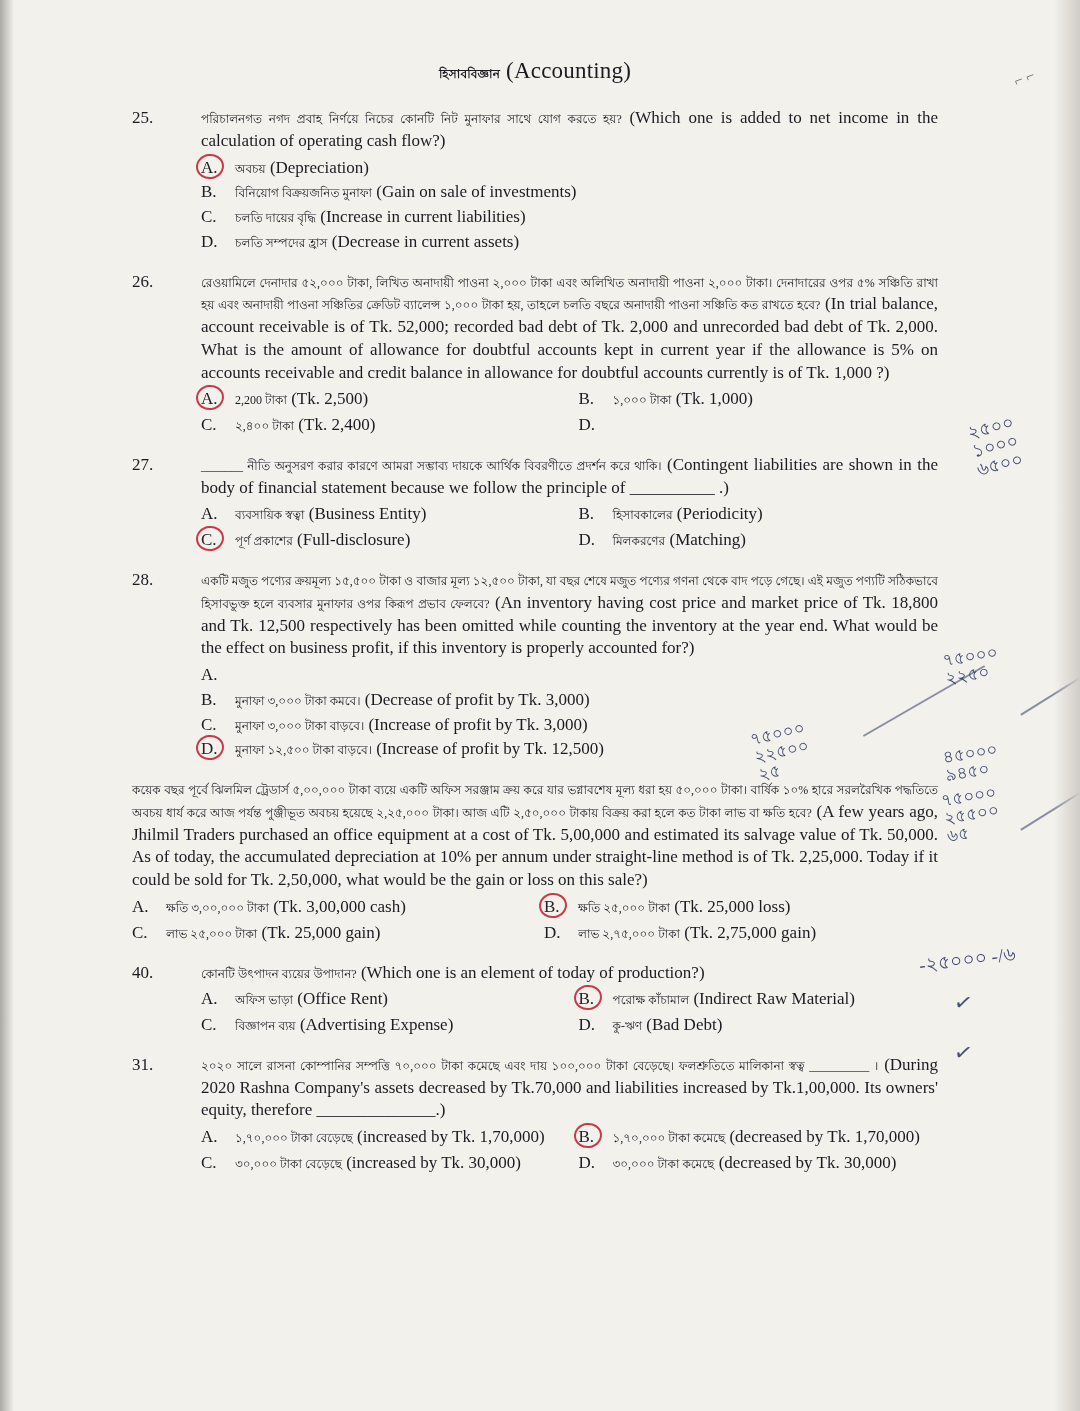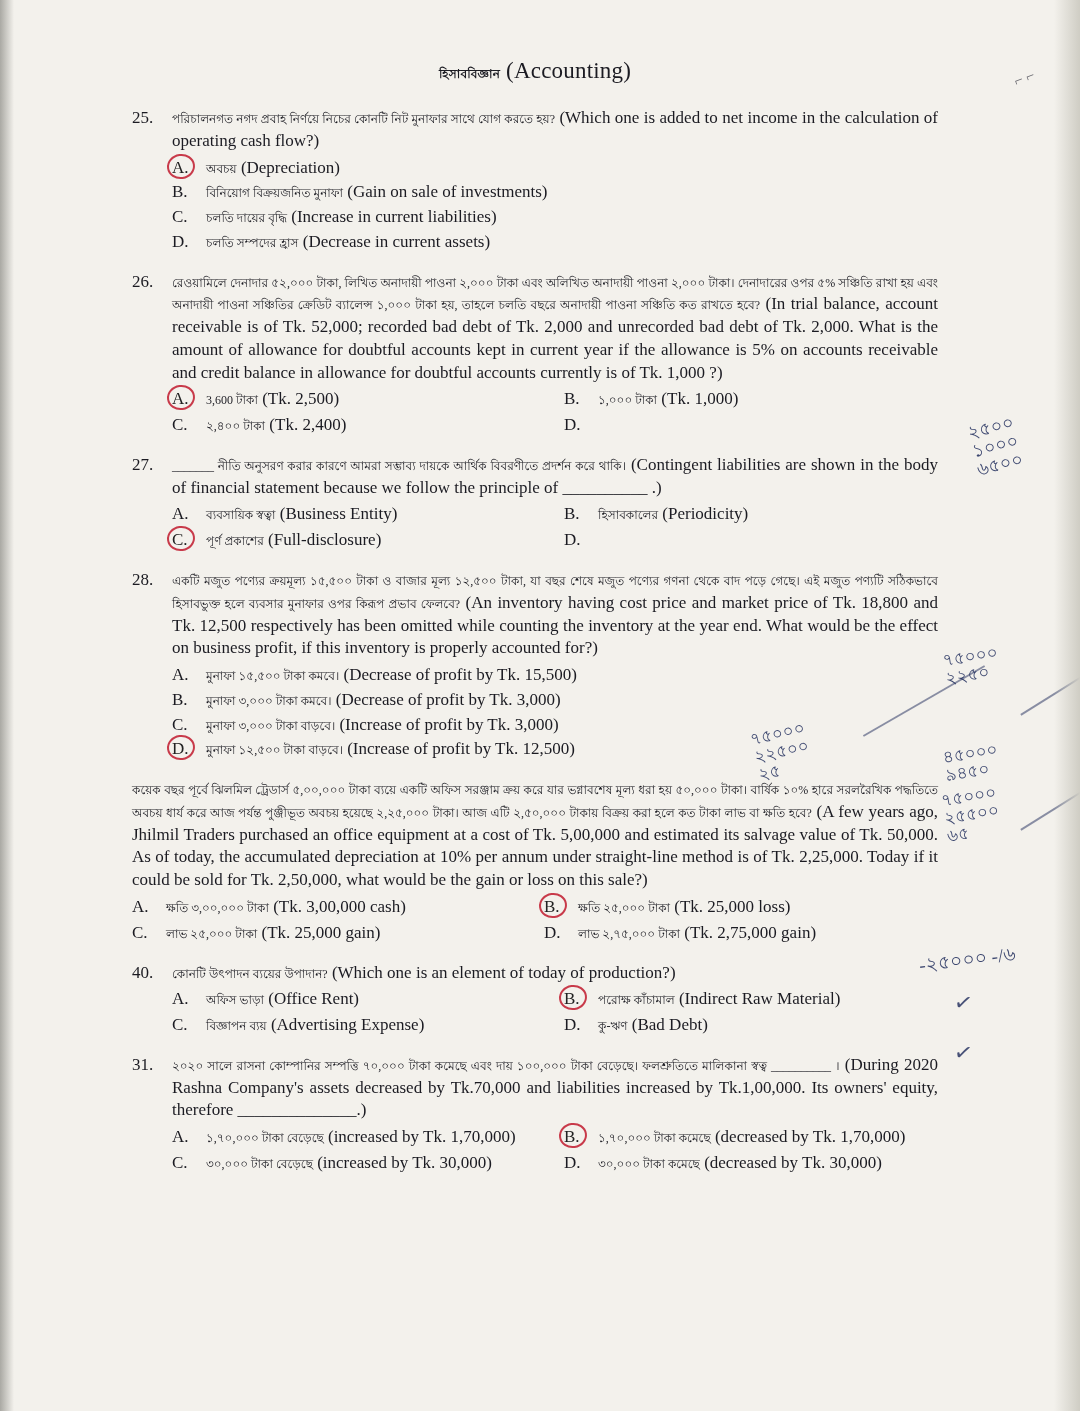--- a/index.html
+++ b/index.html
@@ -50,20 +50,21 @@
 
   .content {
     margin: 22px 118px 0 118px;
     position: relative;
   }
 
   .q {
     display: flex;
     margin-bottom: 16px;
     line-height: 1.34;
+    gap: 29px;
   }
   .q-num {
     width: 40px;
     flex: 0 0 40px;
     font-size: 17px;
   }
   .q-body { flex: 1 1 auto; }
   .q-text {
     font-size: 17px;
     text-align: justify;
@@ -182,21 +183,21 @@
         <div class="q-num">26.</div>
         <div class="q-body">
           <div class="q-text">
             <span class="bn">রেওয়ামিলে দেনাদার ৫২,০০০ টাকা, লিখিত অনাদায়ী পাওনা ২,০০০ টাকা এবং অলিখিত অনাদায়ী পাওনা ২,০০০ টাকা। দেনাদারের ওপর ৫% সঞ্চিতি রাখা হয় এবং অনাদায়ী পাওনা সঞ্চিতির ক্রেডিট ব্যালেন্স ১,০০০ টাকা হয়, তাহলে চলতি বছরে অনাদায়ী পাওনা সঞ্চিতি কত রাখতে হবে?</span>
             <span>(In trial balance, account receivable is of Tk. 52,000; recorded bad debt of Tk. 2,000 and unrecorded bad debt of Tk. 2,000. What is the amount of allowance for doubtful accounts kept in current year if the allowance is 5% on accounts receivable and credit balance in allowance for doubtful accounts currently is of Tk. 1,000 ?)</span>
           </div>
           <div class="opts grid2">
             <div class="opt circled">
               <span class="lbl">A.</span>
               <span class="txt">
-                <span class="bn">3,600 টাকা</span>
+                <span class="bn">2,200 টাকা</span>
                 <span>(Tk. 2,500)</span>
               </span>
             </div>
             <div class="opt">
               <span class="lbl">B.</span>
               <span class="txt">
                 <span class="bn">১,০০০ টাকা</span>
                 <span>(Tk. 1,000)</span>
               </span>
             </div>
@@ -238,39 +239,39 @@
             </div>
             <div class="opt circled">
               <span class="lbl">C.</span>
               <span class="txt">
                 <span class="bn">পূর্ণ প্রকাশের</span>
                 <span>(Full-disclosure)</span>
               </span>
             </div>
             <div class="opt">
               <span class="lbl">D.</span>
+              <span class="txt">
+                <span class="bn">মিলকরণের</span>
+                <span>(Matching)</span>
+              </span>
             </div>
           </div>
         </div>
       </div>
 
       <div class="q">
         <div class="q-num">28.</div>
         <div class="q-body">
           <div class="q-text">
             <span class="bn">একটি মজুত পণ্যের ক্রয়মূল্য ১৫,৫০০ টাকা ও বাজার মূল্য ১২,৫০০ টাকা, যা বছর শেষে মজুত পণ্যের গণনা থেকে বাদ পড়ে গেছে। এই মজুত পণ্যটি সঠিকভাবে হিসাবভুক্ত হলে ব্যবসার মুনাফার ওপর কিরূপ প্রভাব ফেলবে?</span>
             <span>(An inventory having cost price and market price of Tk. 18,800 and Tk. 12,500 respectively has been omitted while counting the inventory at the year end. What would be the effect on business profit, if this inventory is properly accounted for?)</span>
           </div>
           <div class="opts">
             <div class="opt">
               <span class="lbl">A.</span>
-              <span class="txt">
-                <span class="bn">মুনাফা ১৫,৫০০ টাকা কমবে।</span>
-                <span>(Decrease of profit by Tk. 15,500)</span>
-              </span>
             </div>
             <div class="opt">
               <span class="lbl">B.</span>
               <span class="txt">
                 <span class="bn">মুনাফা ৩,০০০ টাকা কমবে।</span>
                 <span>(Decrease of profit by Tk. 3,000)</span>
               </span>
             </div>
             <div class="opt">
               <span class="lbl">C.</span>

